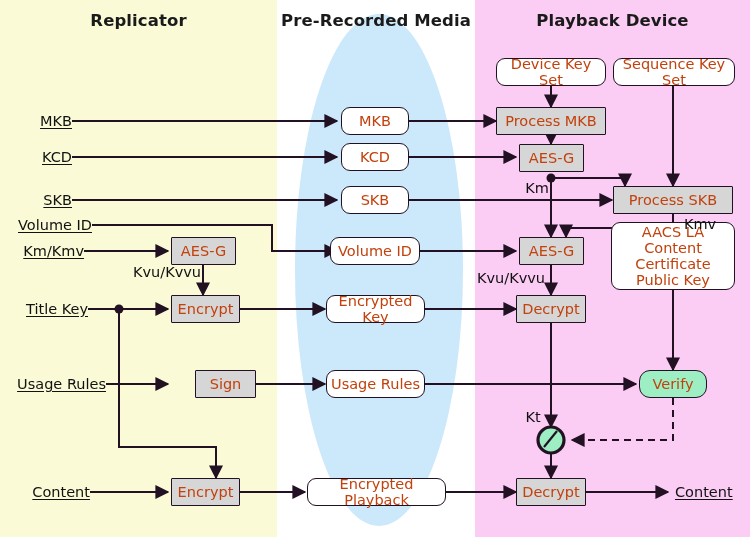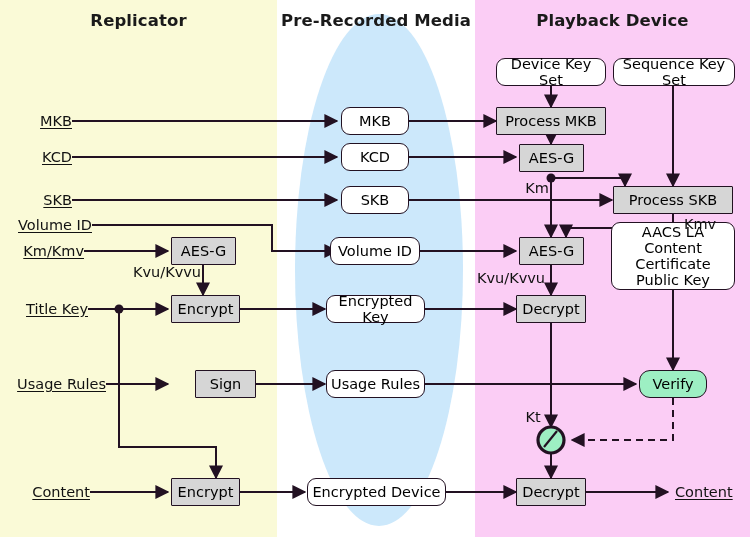--- a/index.html
+++ b/index.html
@@ -14,21 +14,21 @@
   .hdr{position:absolute;top:11px;font-weight:bold;font-size:16.5px;color:#1a1a1a;
       text-align:center;letter-spacing:.1px;}
   #hdr-rep{left:0;width:277px;}
   #hdr-med{left:277px;width:198px;}
   #hdr-pb{left:475px;width:275px;text-align:center;}
 
   svg#wires{position:absolute;left:0;top:0;width:750px;height:537px;}
 
   .node{position:absolute;box-sizing:border-box;display:flex;align-items:center;
       justify-content:center;text-align:center;border:1.6px solid #221122;
-      font-size:14.5px;color:#000000;line-height:1.12;}
+      font-size:14.5px;color:#c2410c;line-height:1.12;}
   .proc{background:#D6D6D6;border-radius:1px;}
   .store{background:#FFFFFF;border-radius:9px;}
   .verify{background:#9DEFC3;border-radius:11px;}
 
   .lbl{position:absolute;font-size:14.5px;color:#111;white-space:nowrap;}
   .lbl.u{text-decoration:underline;text-underline-offset:2px;}
   .lbl.r{transform:translate(-100%,-50%);}
   .lbl.c{transform:translate(-50%,-50%);}
   .lbl.l{transform:translate(0,-50%);}
 </style>
@@ -134,21 +134,21 @@
   <div class="node proc" style="left:171px;top:295px;width:69px;height:28px;">Encrypt</div>
   <div class="node proc" style="left:171px;top:370px;width:61px;height:28px;margin-left:24px;">Sign</div>
   <div class="node proc" style="left:171px;top:478px;width:69px;height:28px;">Encrypt</div>
 
   <div class="node store" style="left:341px;top:107px;width:68px;height:28px;">MKB</div>
   <div class="node store" style="left:341px;top:143px;width:68px;height:28px;">KCD</div>
   <div class="node store" style="left:341px;top:186px;width:68px;height:28px;">SKB</div>
   <div class="node store" style="left:330px;top:237px;width:90px;height:28px;">Volume ID</div>
   <div class="node store" style="left:326px;top:295px;width:99px;height:28px;">Encrypted Key</div>
   <div class="node store" style="left:326px;top:370px;width:99px;height:28px;">Usage Rules</div>
-  <div class="node store" style="left:307px;top:478px;width:139px;height:28px;">Encrypted Device</div>
+  <div class="node store" style="left:307px;top:478px;width:139px;height:28px;">Encrypted Playback</div>
 
   <div class="node store" style="left:496px;top:58px;width:110px;height:28px;">Device Key Set</div>
   <div class="node store" style="left:613px;top:58px;width:122px;height:28px;">Sequence Key Set</div>
   <div class="node store" style="left:611px;top:222px;width:124px;height:68px;white-space:pre-line;">AACS LA
 Content Certificate
 Public Key</div>
 
   <div class="node proc" style="left:496px;top:107px;width:110px;height:28px;">Process MKB</div>
   <div class="node proc" style="left:519px;top:144px;width:65px;height:28px;">AES-G</div>
   <div class="node proc" style="left:613px;top:186px;width:120px;height:28px;">Process SKB</div>

